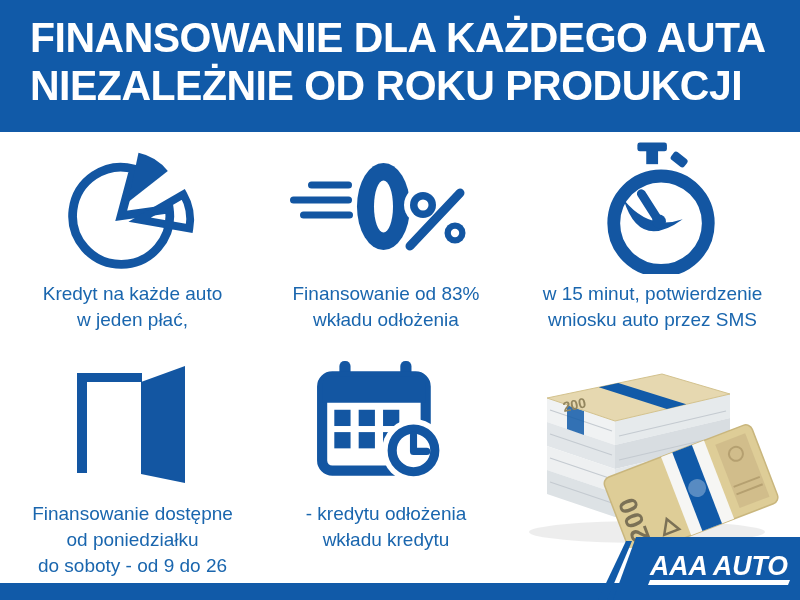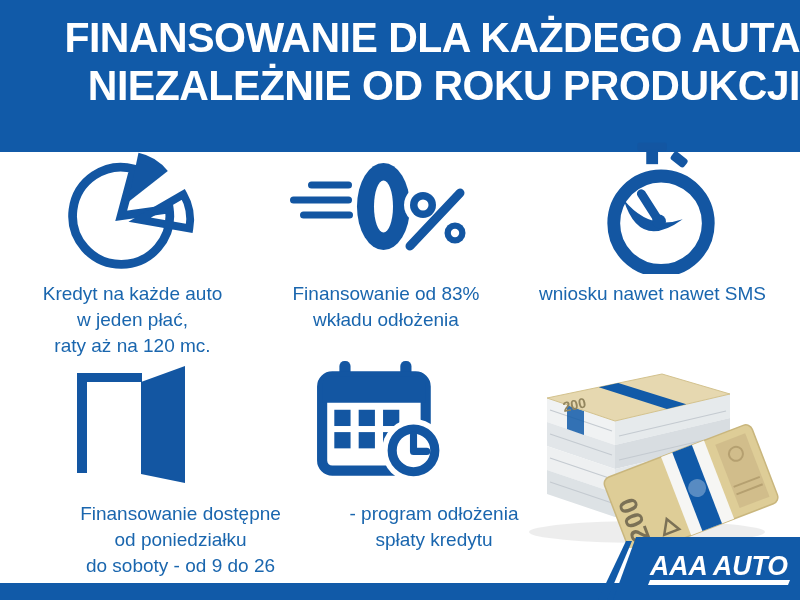--- a/index.html
+++ b/index.html
@@ -2,23 +2,23 @@
 <html style="--brand-blue: #115AA8; --icon-blue: #1356A2; --text-blue: #1A66AE; --banner-text: #FFFFFF; --background: #FFFFFF;"><head>
 <meta charset="utf-8">
 <style>
   html,body{margin:0;padding:0;background:#888;}
   .stage{
     position:relative;width:800px;height:600px;background:var(--background,#fff);
     overflow:hidden;font-family:"Liberation Sans",sans-serif;
   }
   
   .banner{
-    position:absolute;left:0;top:0;width:800px;height:152px;
+    position:absolute;left:0;top:0;width:800px;height:132px;
     background:var(--brand-blue,#115AA8);
-    padding:12px 0 0 30px;box-sizing:border-box;text-align:right;
+    padding:12px 0 0 30px;box-sizing:border-box;
   }
   .banner-line{
     color:var(--banner-text,#fff);
     font-size:41px;line-height:48px;font-weight:bold;letter-spacing:-0.5px;
     white-space:nowrap;transform:scaleY(1.04);transform-origin:left top;
   }
   
   .icon{position:absolute;color:var(--icon-blue,#1356A2);}
   .icon svg{display:block;width:100%;height:100%;}
   .ic-pie{left:55px;top:140px;width:146px;height:136px;}
@@ -27,21 +27,21 @@
   .ic-door{left:70px;top:366px;width:120px;height:122px;}
   .ic-cal{left:314px;top:361px;width:132px;height:128px;}
   .money{position:absolute;left:512px;top:352px;width:288px;height:196px;}
   .money svg{display:block;width:100%;height:100%;}
   
   .caption{
     position:absolute;color:var(--text-blue,#1A66AE);
     font-size:19px;line-height:26px;font-weight:normal;text-align:center;
   }
   .caption span{display:block;}
-  .r1{top:281px;} .r2{top:501px;margin-left:48px;}
+  .r1{top:281px;} .r2{top:501px;}
   .c1{left:0;width:265px;} .c2{left:262px;width:248px;} .c3{left:505px;width:295px;}
   
   .strip{position:absolute;left:0;bottom:0;width:800px;height:17px;background:var(--brand-blue,#115AA8);}
   .logo{position:absolute;left:593px;top:536px;width:207px;height:64px;color:var(--brand-blue,#115AA8);}
   .logo svg{display:block;width:100%;height:100%;}
   .logo text{
     font-family:"Liberation Sans",sans-serif;font-weight:bold;font-style:italic;
     fill:#fff;
   }
 </style>
@@ -87,28 +87,28 @@
       <circle cx="64" cy="84" r="48" fill="none" stroke="currentColor" stroke-width="13"></circle>
       <path d="M26 60 Q 42 112 86 80 Q 52 92 26 60 Z" fill="currentColor"></path>
       <path d="M62 82 L44 54" stroke="currentColor" stroke-width="9" stroke-linecap="round"></path>
       <circle cx="62" cy="82" r="7" fill="currentColor"></circle>
     </svg>
   </div>
 
   <div class="caption r1 c1">
     <span>Kredyt na każde auto</span>
     <span>w jeden płać,</span>
-    <span>raty aż na 120 mc.</span>
   </div>
   <div class="caption r1 c2">
     <span>Finansowanie od 83%</span>
     <span>wkładu odłożenia</span>
   </div>
   <div class="caption r1 c3">
-    <span>wniosku nawet nawet SMS</span>
+    <span>w 15 minut, potwierdzenie</span>
+    <span>wniosku auto przez SMS</span>
   </div>
 
   <div class="icon ic-door">
     <svg viewBox="0 0 120 122" aria-hidden="true">
       <polygon points="7,107 7,7 72,7 72,16 17,16 17,107" fill="currentColor"></polygon>
       <polygon points="71,16 115,0 115,117 71,108" fill="currentColor"></polygon>
     </svg>
   </div>
 
   <div class="icon ic-cal">
@@ -172,22 +172,22 @@
       </g>
     </svg>
   </div>
 
   <div class="caption r2 c1">
     <span>Finansowanie dostępne</span>
     <span>od poniedziałku</span>
     <span>do soboty - od 9 do 26</span>
   </div>
   <div class="caption r2 c2">
-    <span>- program odłożenia</span>
-    <span>spłaty kredytu</span>
+    <span>- kredytu odłożenia</span>
+    <span>wkładu kredytu</span>
   </div>
 
   <div class="strip"></div>
   <div class="logo">
     <svg viewBox="0 0 207 64" aria-hidden="true">
       <polygon points="43,1 207,1 207,64 20,64" fill="currentColor"></polygon>
       <polygon points="33,5 39,5 14,64 5,64" fill="currentColor"></polygon>
       <text x="57" y="39" font-size="28" textLength="138" lengthAdjust="spacingAndGlyphs">AAA AUTO</text>
       <polygon points="57,44 197,44 195,49 55,49" fill="#fff"></polygon>
     </svg>

